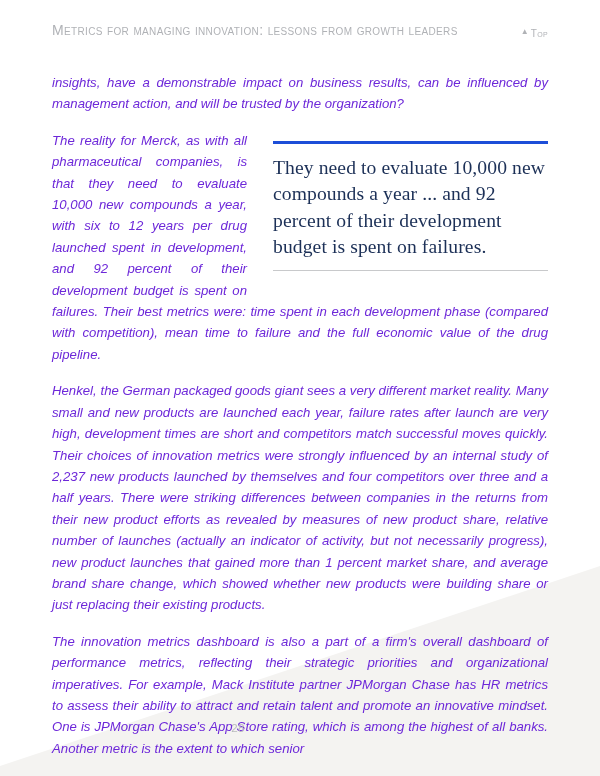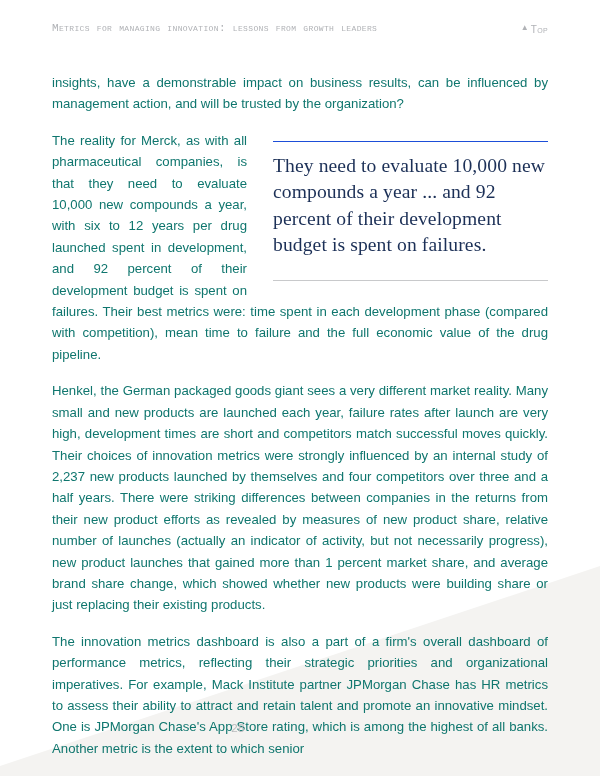--- a/index.html
+++ b/index.html
@@ -37,22 +37,22 @@
     position: absolute;
     left: 52px;
     top: 22px;
     width: 496px;
     height: 20px;
     display: flex;
     align-items: baseline;
     justify-content: space-between;
   }
   .header-title {
-    font-family: Liberation Mono, monospace;
-    font-size: 11px;
+    font-family: Liberation Sans, sans-serif;
+    font-size: 14px;
     letter-spacing: 0.35px;
     font-variant: small-caps;
     text-transform: lowercase;
     color: #b0b2b6;
     white-space: nowrap;
   }
   .header-title::first-letter { text-transform: uppercase; }
   .top-link {
     display: flex;
     align-items: center;
@@ -82,34 +82,35 @@
     position: absolute;
     left: 52px;
     top: 72px;
     width: 496px;
   }
   p.body-par {
     margin: 0 0 15px 0;
     font-family: "Liberation Sans", sans-serif;
     font-size: 13.2px;
     line-height: 21.4px;
-    color: #0f766e;
+    color: #6d28d9;
     text-align: justify;
     -webkit-hyphens: manual;
     hyphens: manual;
+    font-style: italic;
   }
   p.body-par.last { margin-bottom: 10px; }
 
   
   .pull-quote {
     float: right;
     width: 275px;
     margin: 11px 0 14px 26px;
-    padding: 11px 0 22px 0;
-    border-top: 1px solid #1d4ed8;
+    padding: 11px 0 10px 0;
+    border-top: 3px solid #1d4ed8;
     border-bottom: 1px solid #c8c9cb;
     shape-outside: inset(0);
   }
   .pull-quote-text {
     margin: 0;
     font-family: "Liberation Serif", serif;
     font-size: 19.6px;
     line-height: 26.4px;
     color: #1c3057;
     text-align: left;

